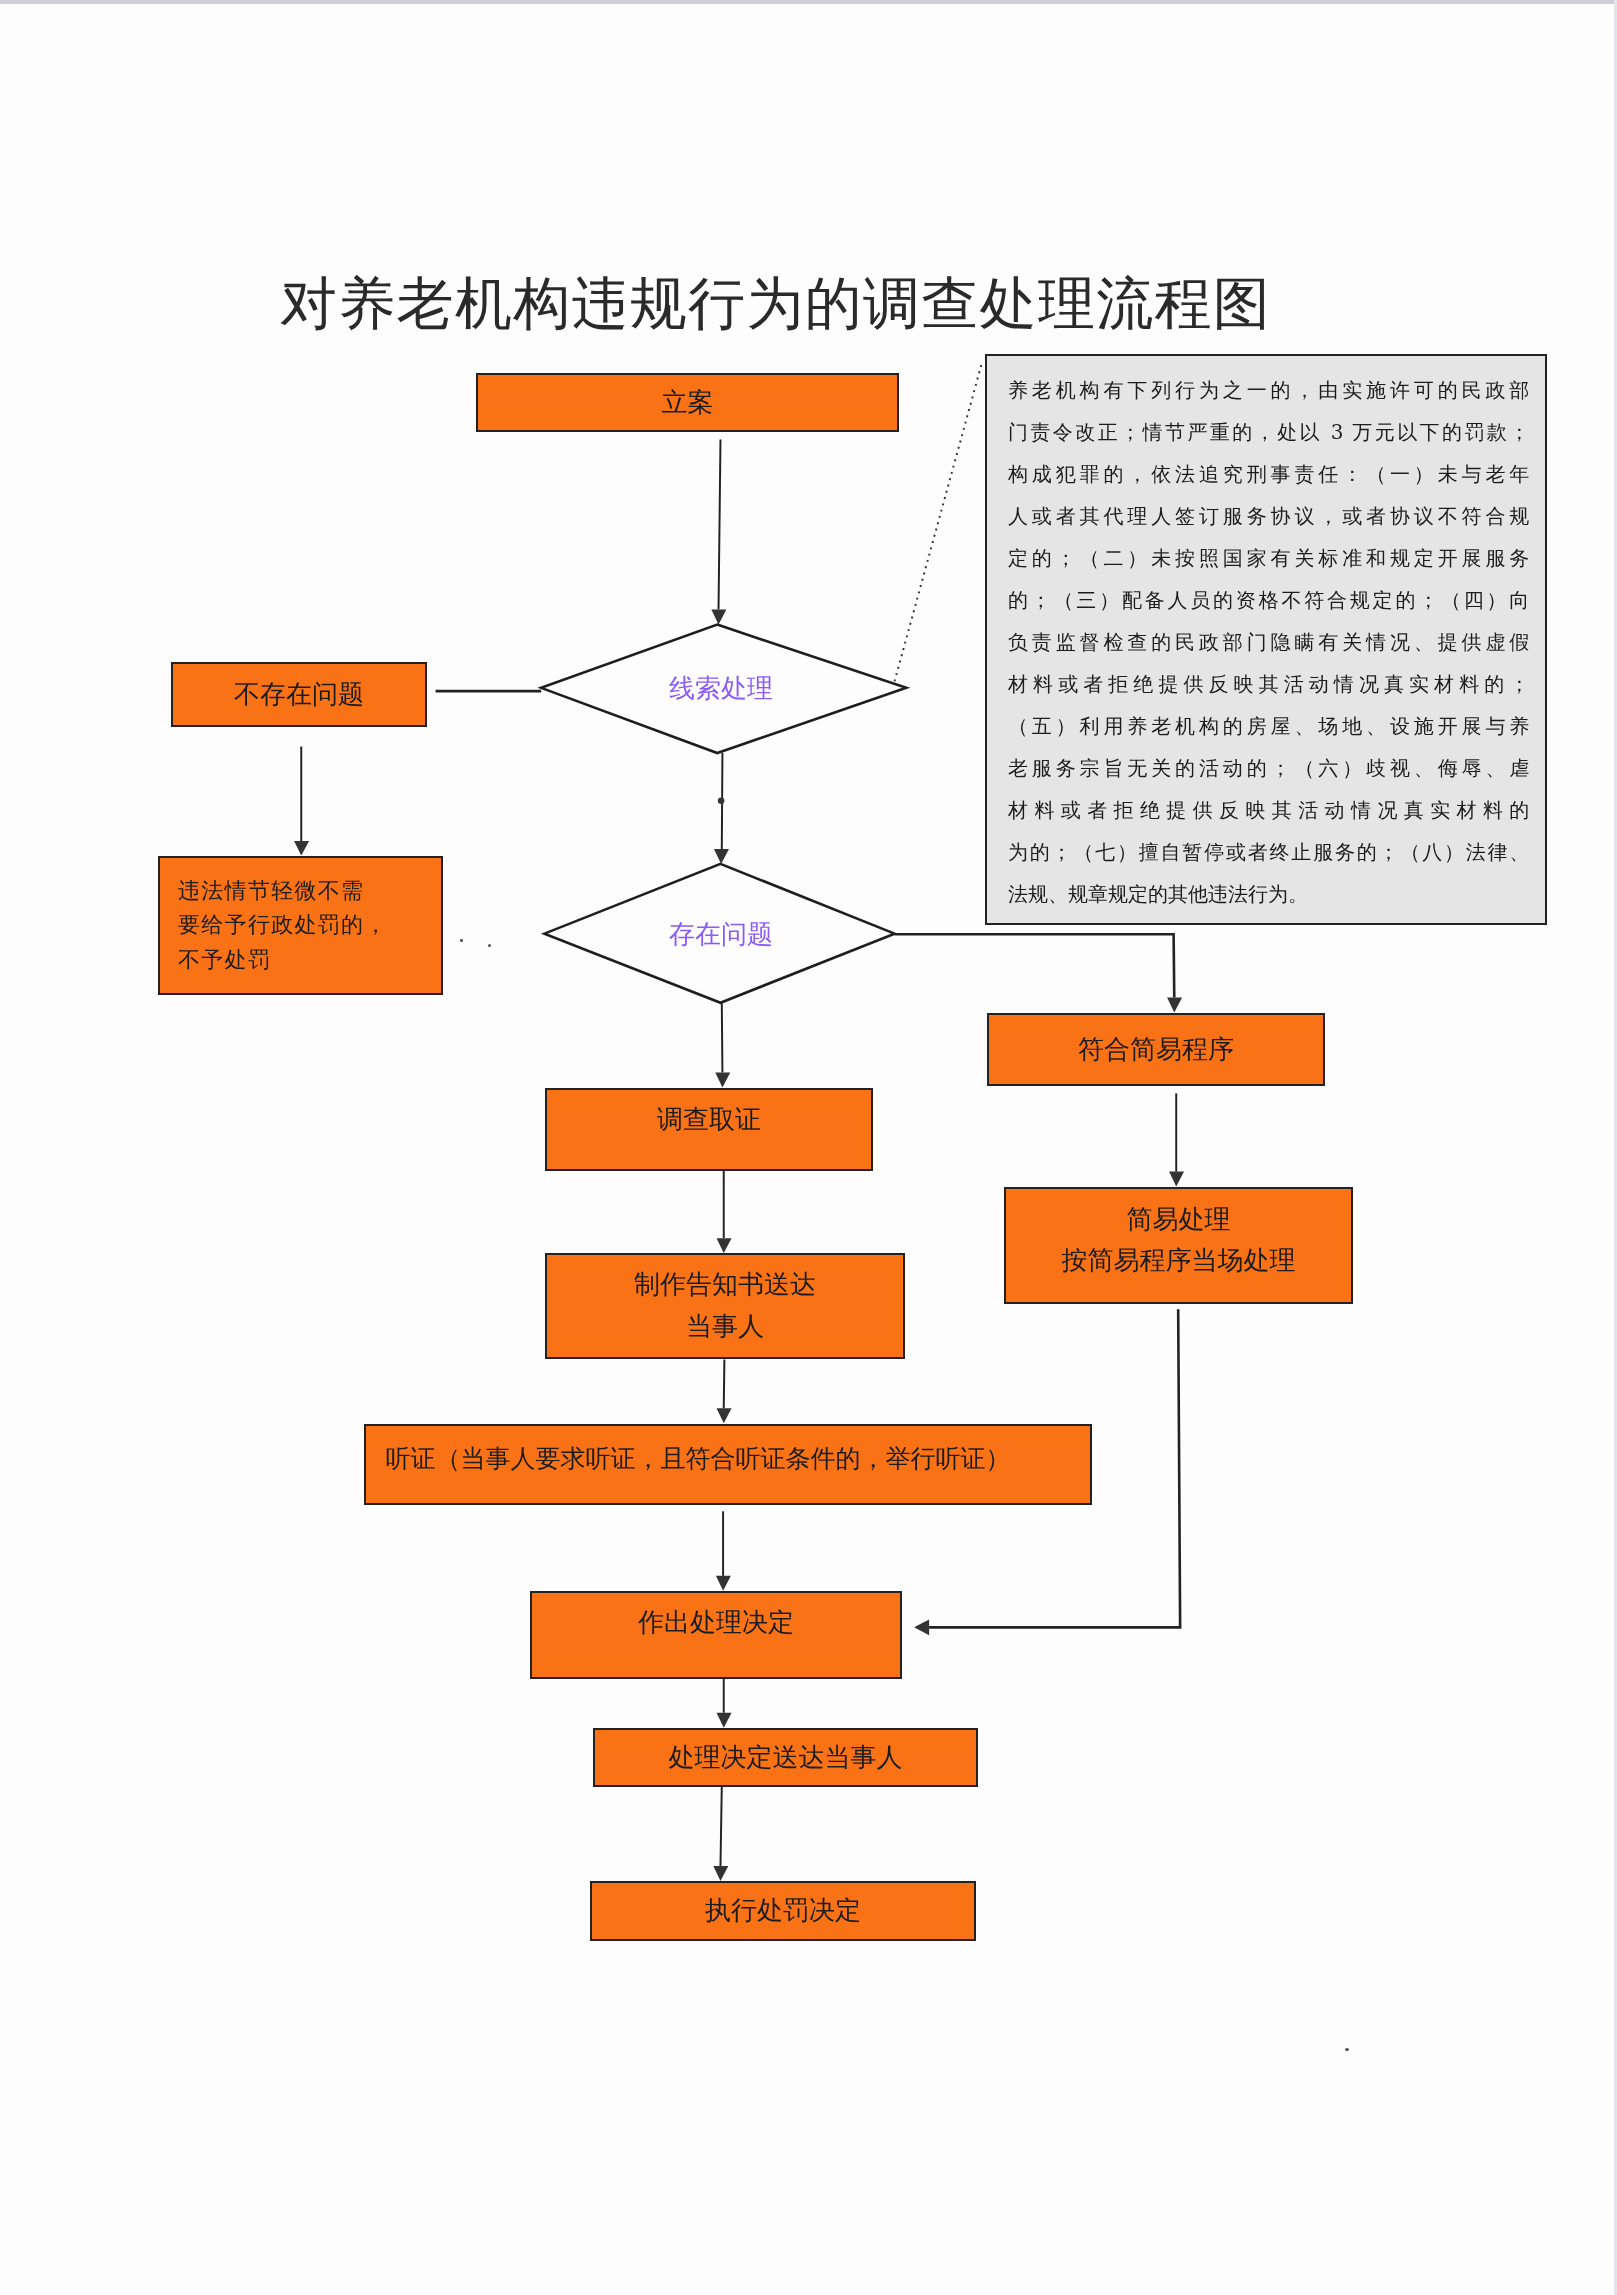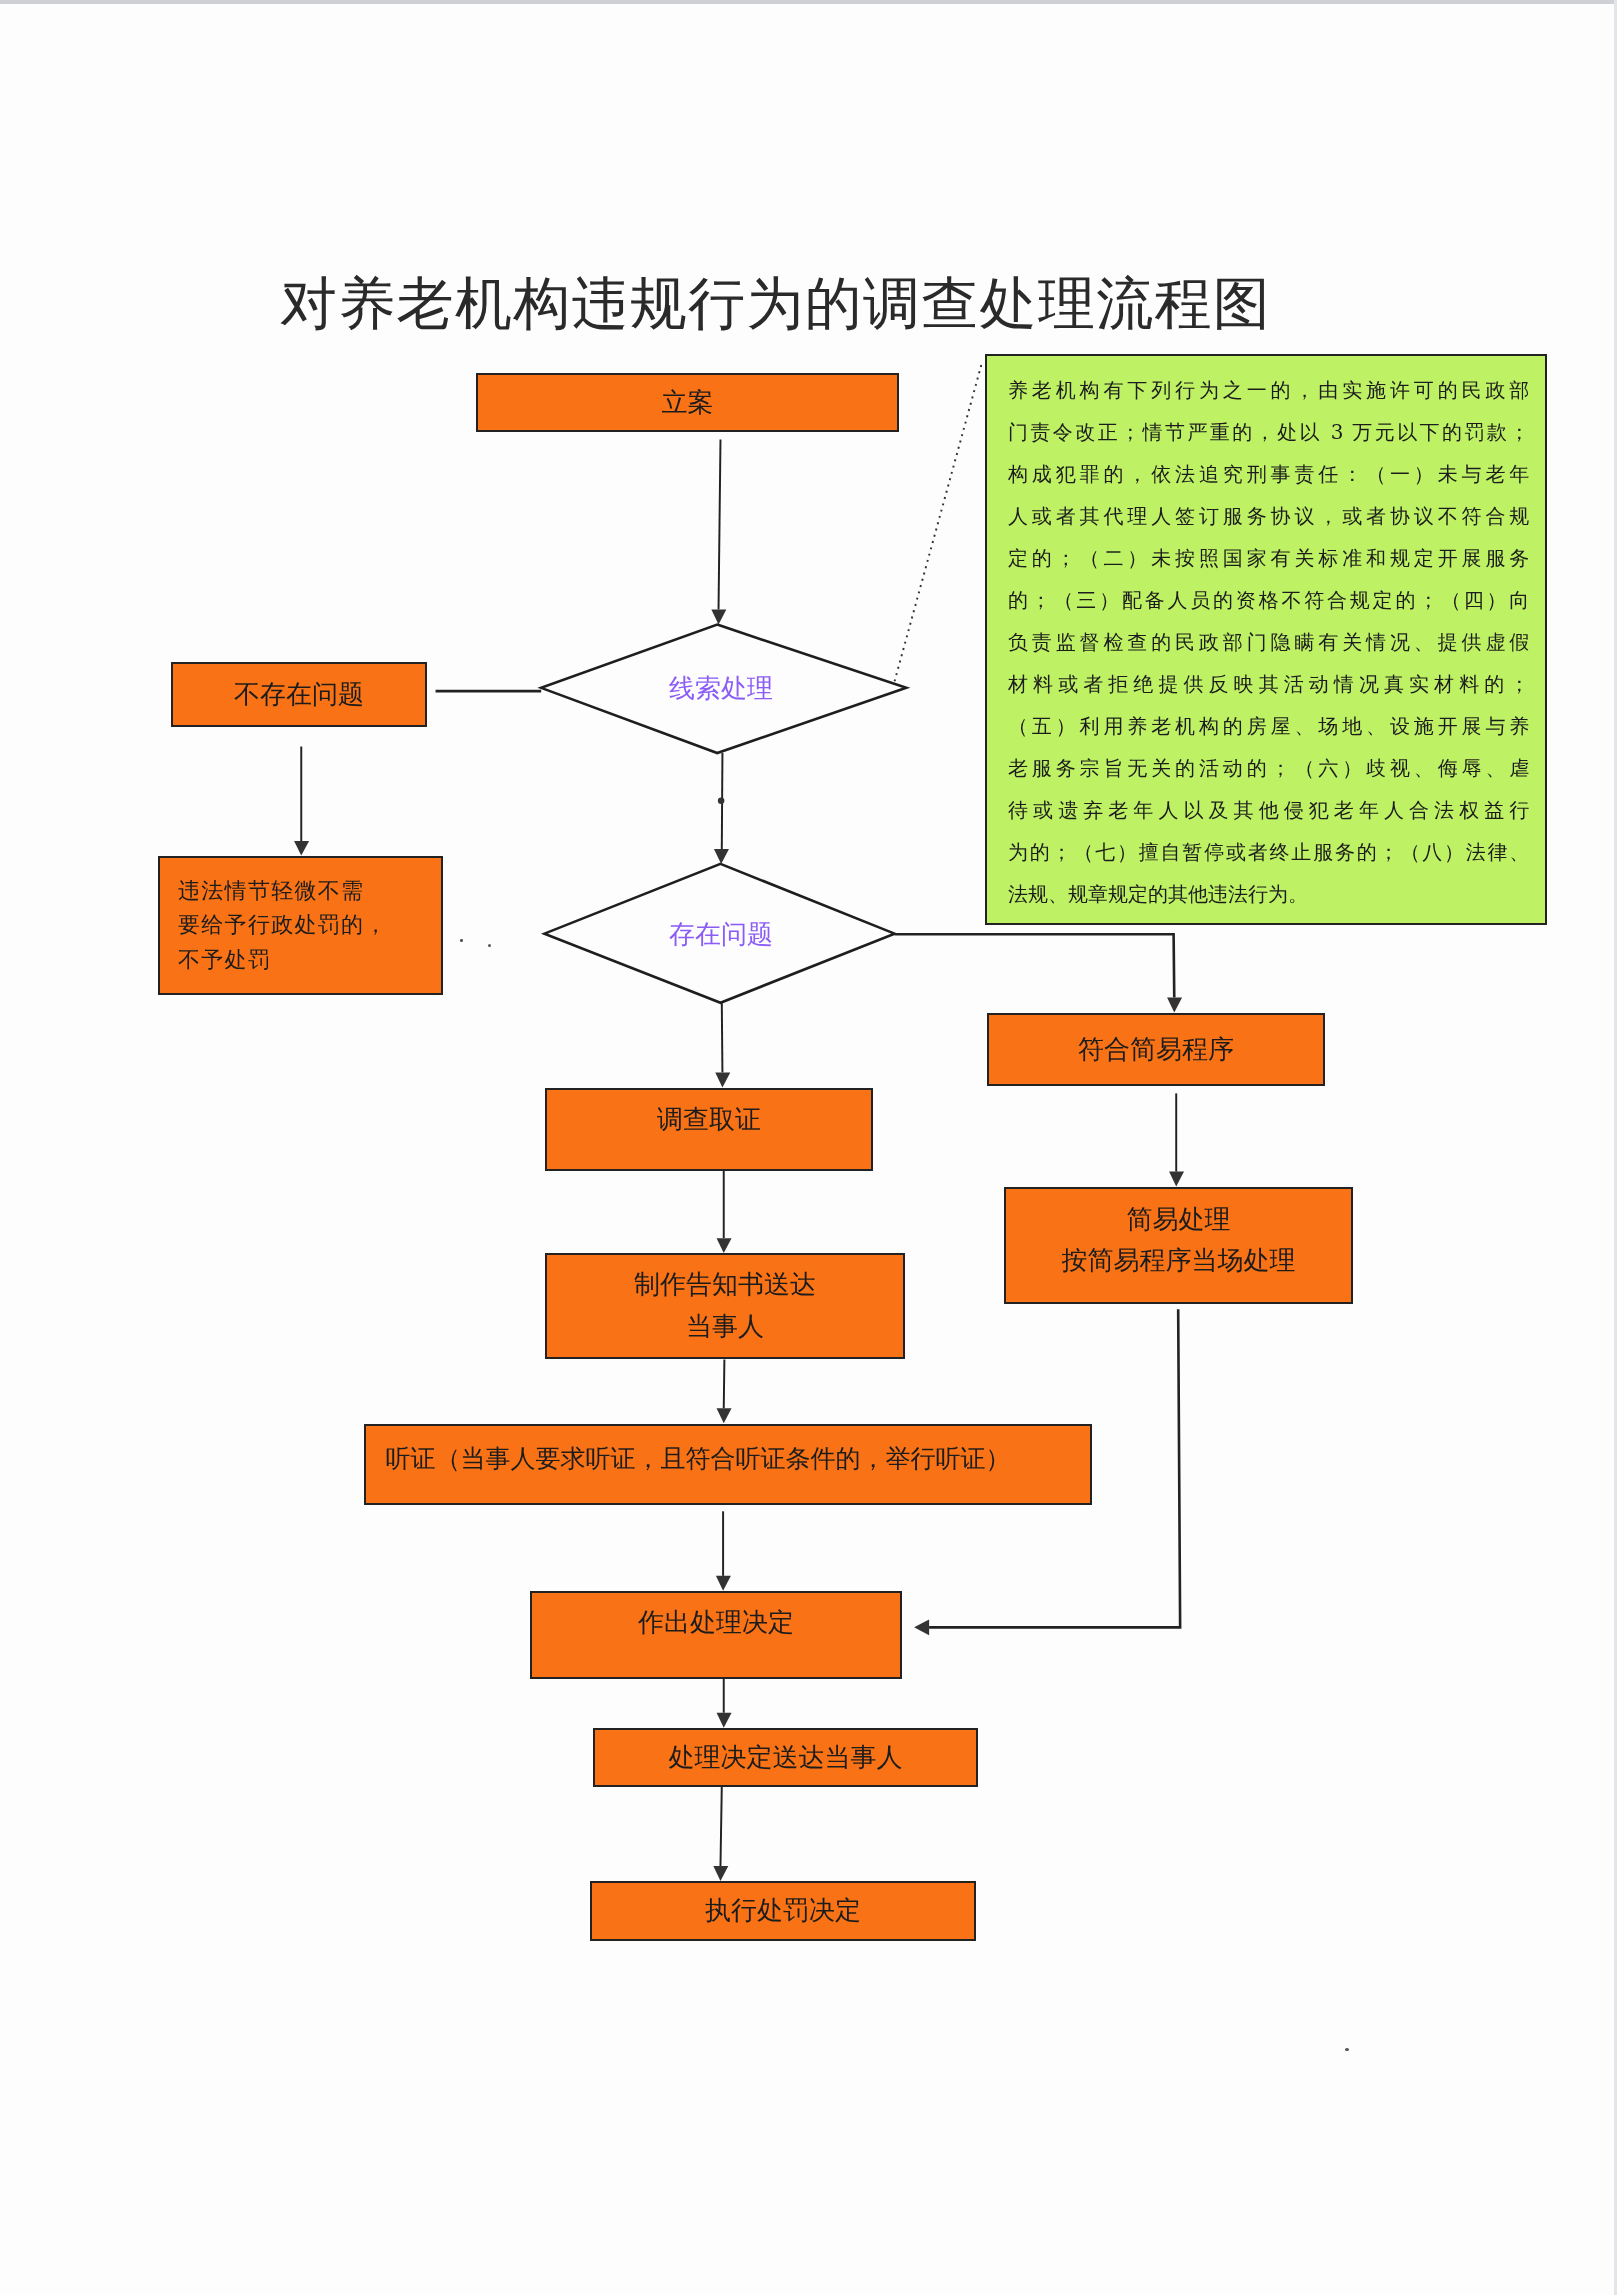--- a/index.html
+++ b/index.html
@@ -27,21 +27,21 @@
       font-size: 26px; color: #1c1c1c; text-align: center; line-height: 1.6;
     }
     .box span { display: block; }
     .diamond-label {
       position: absolute; font-size: 26px; text-align: right;
       font-family: Liberation Serif, serif; color: #8b5cf6;
       transform: translate(-50%, -50%); white-space: nowrap;
     }
     .note-box {
       position: absolute; left: 985px; top: 354px; width: 562px; height: 571px;
-      box-sizing: border-box; border: 2.6px solid #222; background: #bef264;
+      box-sizing: border-box; border: 2.6px solid #222; background: #e5e5e5;
       padding: 13px 15.7px 0 21px;
       font-family: "DejaVu Serif", "Liberation Serif", serif;
       font-size: 20px; line-height: 42px; color: #1c1c1c;
     }
     .note-line { display: block; white-space: nowrap; text-align: justify; text-align-last: justify; }
     .note-line.last { text-align-last: left; }
     .left-text { align-items: flex-start; text-align: left; padding-left: 18px; font-size: 22px; line-height: 1.55; letter-spacing: 1.3px; }
     .hearing-text { justify-content: flex-start; align-items: flex-start; padding: 13px 0 0 19.6px; font-size: 25px; }
     .speck { position: absolute; background: #555; border-radius: 50%; }
   </style>
@@ -129,21 +129,21 @@
   <span class="note-line">养老机构有下列行为之一的，由实施许可的民政部</span>
   <span class="note-line">门责令改正；情节严重的，处以 3 万元以下的罚款；</span>
   <span class="note-line">构成犯罪的，依法追究刑事责任：（一）未与老年</span>
   <span class="note-line">人或者其代理人签订服务协议，或者协议不符合规</span>
   <span class="note-line">定的；（二）未按照国家有关标准和规定开展服务</span>
   <span class="note-line">的；（三）配备人员的资格不符合规定的；（四）向</span>
   <span class="note-line">负责监督检查的民政部门隐瞒有关情况、提供虚假</span>
   <span class="note-line">材料或者拒绝提供反映其活动情况真实材料的；</span>
   <span class="note-line">（五）利用养老机构的房屋、场地、设施开展与养</span>
   <span class="note-line">老服务宗旨无关的活动的；（六）歧视、侮辱、虐</span>
-  <span class="note-line">待或遗弃老年人以及其他侵犯老年人合法权益行</span>
+  <span class="note-line">材料或者拒绝提供反映其活动情况真实材料的</span>
   <span class="note-line">为的；（七）擅自暂停或者终止服务的；（八）法律、</span>
   <span class="note-line last">法规、规章规定的其他违法行为。</span>
 </div>
 
 <div class="box" style="left:987px; top:1013px; width:338px; height:73px;">
   <span>符合简易程序</span>
 </div>
 
 <div class="box" style="left:545px; top:1088px; width:328px; height:83px; justify-content:flex-start; padding-top:9px;">
   <span>调查取证</span>

